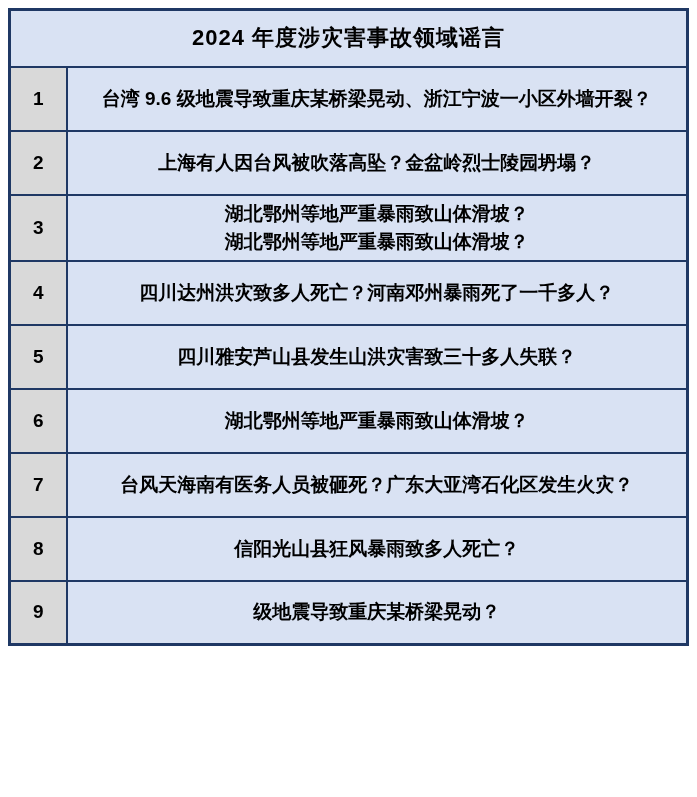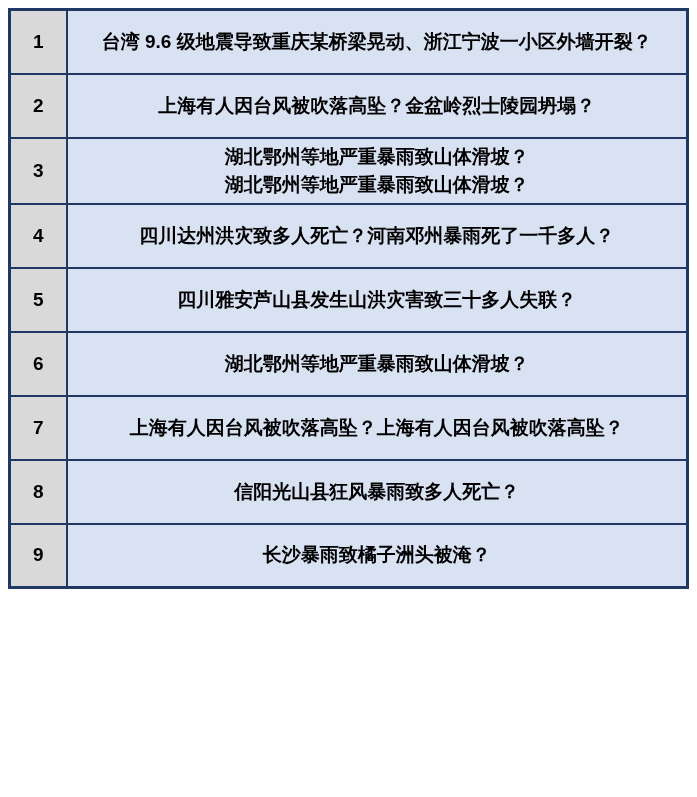--- a/index.html
+++ b/index.html
@@ -57,20 +57,23 @@
 </head>
 <body>
 
 <div class="table-wrap">
   <table>
     <colgroup>
       <col class="idx-col">
       <col>
     </colgroup>
     <tbody>
+      <tr class="title-row">
+        <td colspan="2">2024 年度涉灾害事故领域谣言</td>
+      </tr>
     </tbody>
     <tbody>
         <tr class="data-row">
           <td class="idx">1</td>
           <td class="txt">
             <div>台湾 9.6 级地震导致重庆某桥梁晃动、浙江宁波一小区外墙开裂？</div>
           </td>
         </tr>
         <tr class="data-row">
           <td class="idx">2</td>
@@ -99,30 +102,30 @@
         </tr>
         <tr class="data-row">
           <td class="idx">6</td>
           <td class="txt">
             <div>湖北鄂州等地严重暴雨致山体滑坡？</div>
           </td>
         </tr>
         <tr class="data-row">
           <td class="idx">7</td>
           <td class="txt">
-            <div>上海有人因台风被吹落高坠？上海有人因台风被吹落高坠？</div>
+            <div>台风天海南有医务人员被砸死？广东大亚湾石化区发生火灾？</div>
           </td>
         </tr>
         <tr class="data-row">
           <td class="idx">8</td>
           <td class="txt">
             <div>信阳光山县狂风暴雨致多人死亡？</div>
           </td>
         </tr>
         <tr class="data-row">
           <td class="idx">9</td>
           <td class="txt">
-            <div>长沙暴雨致橘子洲头被淹？</div>
+            <div>级地震导致重庆某桥梁晃动？</div>
           </td>
         </tr>
       </tbody>
   </table>
 </div>
 
 </body></html>

